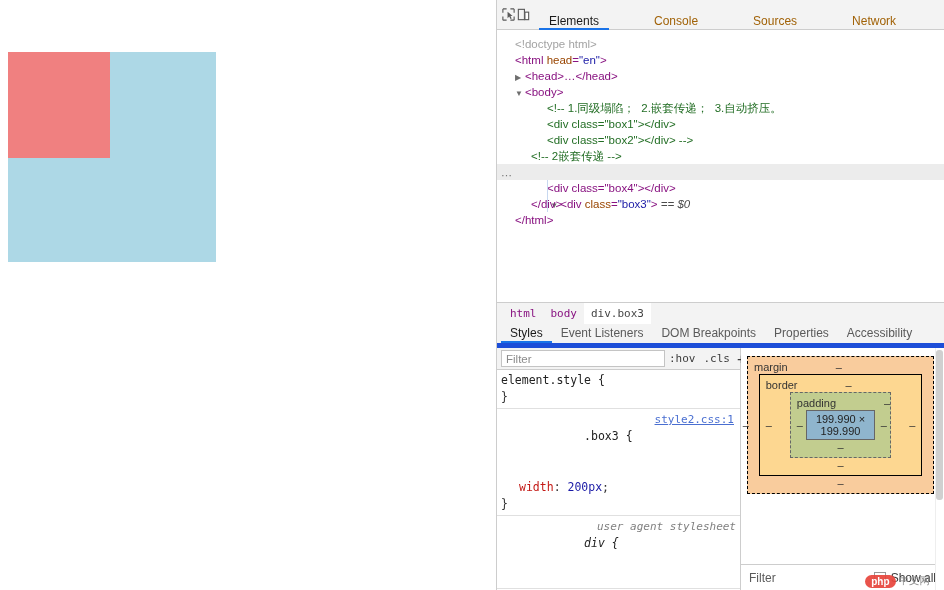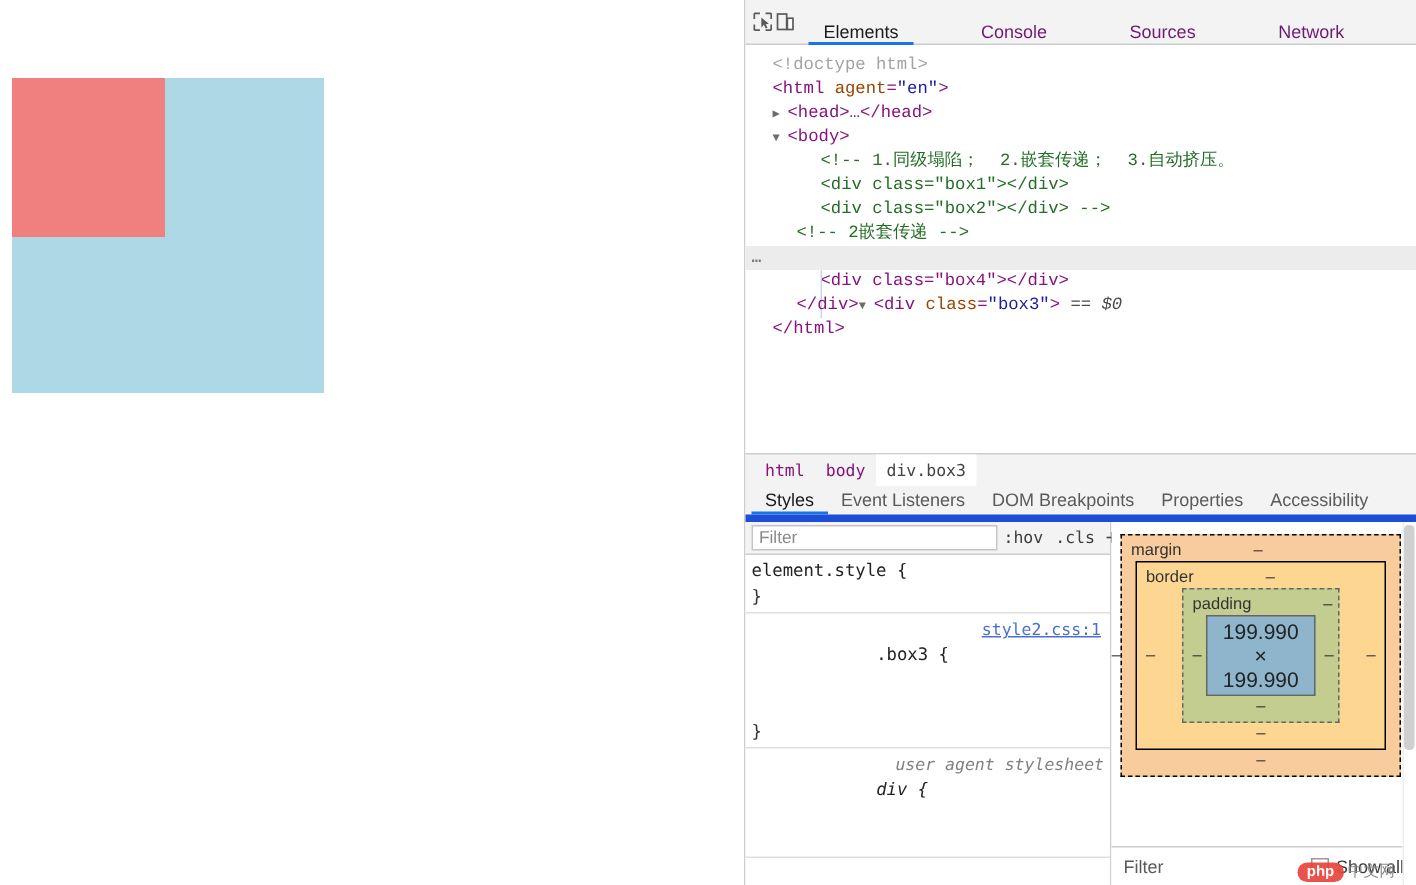--- a/index.html
+++ b/index.html
@@ -49,37 +49,37 @@
   }
   .tb-icon {
     width:26px; height:26px;
     display:flex; align-items:center; justify-content:center;
     cursor:pointer; color:#5a5a5a;
   }
   .tb-sep { width:1px; height:16px; background:#cdcdcd; margin:0 4px; }
   .tabs { display:flex; align-items:flex-end; height:30px; flex:1;gap:35px; }
   .tab {
     padding:0 10px; display:flex; align-items:center;
-    color:#701a75; cursor:pointer; font-size:12px;
+    color:#a16207; cursor:pointer; font-size:12px;
     border-bottom:2px solid transparent;
     white-space:nowrap;
   }
   .tab.active { color:#1a1a1a; border-bottom:2px solid #1a73e8; }
   .tb-more { padding:0 8px; color:#5a5a5a; cursor:pointer; font-size:14px; }
   .tb-right { display:flex; align-items:center; padding-right:4px; }
   .dots { width:20px; display:flex; flex-direction:column; align-items:center; justify-content:center; gap:2px; cursor:pointer;}
   .dots i { width:3px; height:3px; background:#5a5a5a; border-radius:50%; display:block; }
   .close-x { width:24px; height:24px; display:flex; align-items:center; justify-content:center; font-size:17px; color:#3c4043; cursor:pointer; }
 
   
   .dom-tree {
     flex: 0 0 272px;
     overflow:hidden;
     padding:6px 0 0 0;
-    font-family:Liberation Mono, monospace;
+    font-family:Liberation Sans, sans-serif;
     font-size:11.5px;
     line-height:16px;
     background:#fff;
     position:relative;
   }
   .dl { white-space:pre; padding-left:6px; position:relative; height:16px; }
   .dl.sel { background:#ececec; }
   .ind1 { padding-left:18px; }
   .ind2 { padding-left:34px; }
   .ind3 { padding-left:50px; }
@@ -167,21 +167,21 @@
     background:#fdd791; border:1px solid #000; margin:0 10px;
     padding:3px 0; position:relative; text-align:center;
   }
   .bm-padding {
     background:#c2cd8f; border:1px dashed #666; margin:0 12px;
     padding:3px 0; position:relative; text-align:center;
   }
   .bm-content {
     background:#8fb5cd; border:1px solid #666;
     margin:0 auto; display:inline-block;
-    padding:2px 7px; font-size:14px; color:#222;
+    padding:2px 7px; font-size:11px; color:#222;
     font-family:"Liberation Sans",sans-serif;
   }
   .bm-row { display:flex; align-items:center; justify-content:center; }
   .bm-side { font-size:11px; color:#333; padding:0 6px; min-width:12px; text-align:center; }
   .bm-top, .bm-bot { font-size:11px; color:#333; height:14px; line-height:14px; }
   .bm-title-row { display:flex; align-items:center; justify-content:flex-start; height:14px; padding-left:6px; }
   .bm-title-row .v { margin-left:48px; font-size:11px; }
 
   .bottom-filter {
     height:26px; min-height:26px; display:flex; align-items:center;
@@ -254,21 +254,21 @@
           <i></i>
           <i></i>
         </div>
       <div class="close-x">✕</div>
     </div>
   </div>
 
   <div class="dom-tree">
     <div class="dl ind1"><span class="c-dt">&lt;!doctype html&gt;</span></div>
 
-    <div class="dl ind1"><span class="c-tag">&lt;</span><span class="c-tag">html</span> <span class="c-attr">agent</span><span class="c-tag">=</span><span class="c-val">"en"</span><span class="c-tag">&gt;</span></div>
+    <div class="dl ind1"><span class="c-tag">&lt;</span><span class="c-tag">html</span> <span class="c-attr">head</span><span class="c-tag">=</span><span class="c-val">"en"</span><span class="c-tag">&gt;</span></div>
 
     <div class="dl ind1"><span class="tri">▶</span><span class="c-tag">&lt;head&gt;…&lt;/head&gt;</span></div>
 
     <div class="dl ind1"><span class="tri">▼</span><span class="c-tag">&lt;</span><span class="c-tag">body</span><span class="c-tag">&gt;</span></div>
 
     <div class="dl ind3"><span class="c-cmt">&lt;!-- 1.同级塌陷；  2.嵌套传递；  3.自动挤压。</span></div>
 
     <div class="dl ind3"><span class="c-cmt">&lt;div class="box1"&gt;&lt;/div&gt;</span></div>
 
     <div class="dl ind3"><span class="c-cmt">&lt;div class="box2"&gt;&lt;/div&gt; --&gt;</span></div>
@@ -317,20 +317,21 @@
         <div class="rule">
           <div class="head"><span class="sel-name">element.style {</span></div>
           <div class="head"><span>}</span></div>
         </div>
 
         <div class="rule">
           <div class="head">
             <span class="sel-name">.box3 {</span>
             <span class="src">style2.css:1</span>
           </div>
+          <div class="prop"><span class="p-name">width</span>: <span class="p-val">200px</span>;</div>
           <div class="head"><span>}</span></div>
         </div>
 
         <div class="rule ua">
           <div class="head">
             <span class="sel-name">div {</span>
             <span class="src-ua">user agent stylesheet</span>
           </div>
 
         </div>

